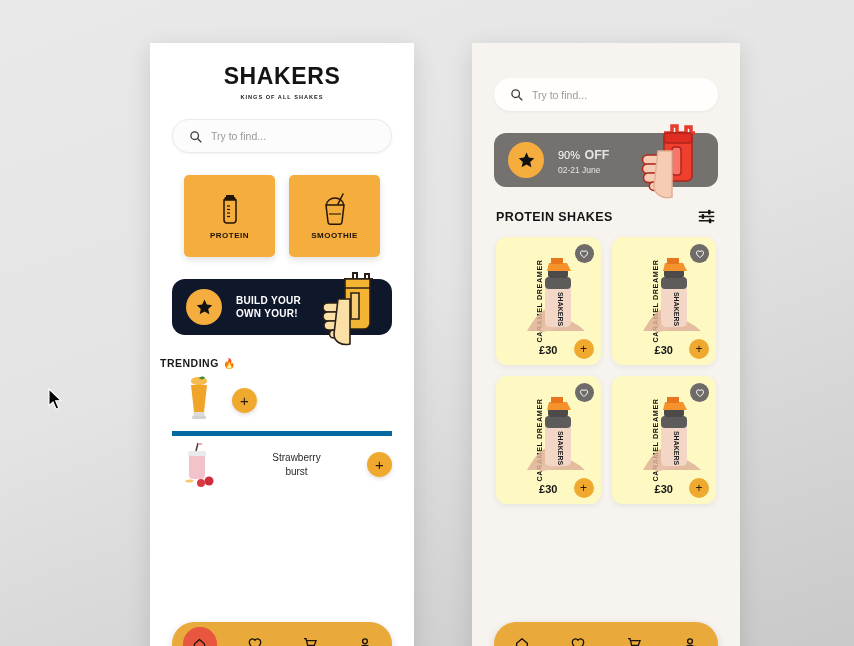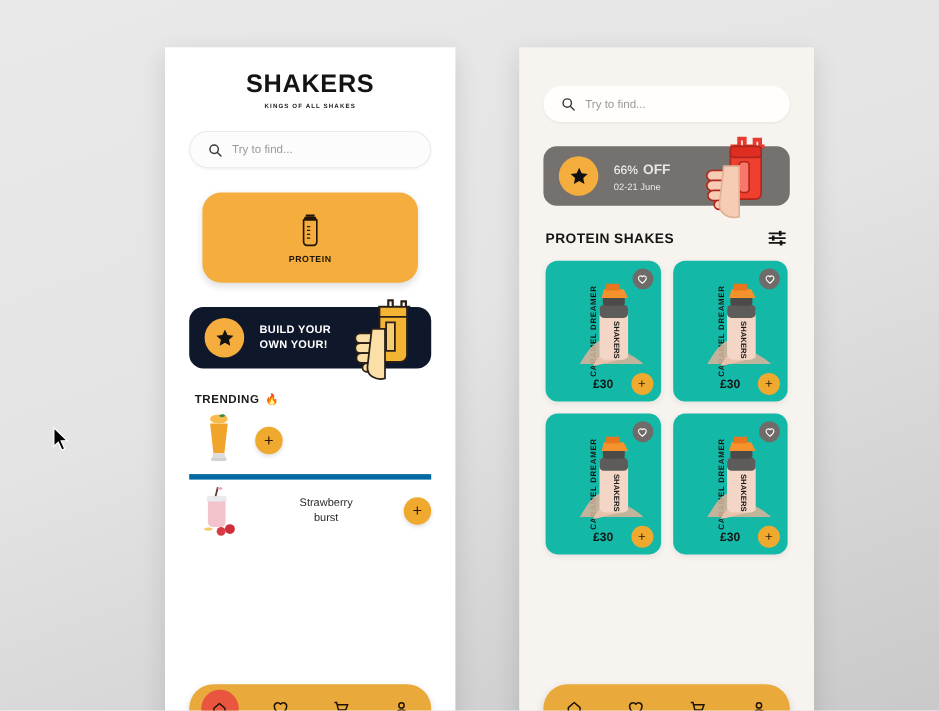--- a/index.html
+++ b/index.html
@@ -38,21 +38,21 @@
     margin: 19px 22px 0 22px;
     height: 34px; border-radius: 18px;
     background: #fcfcfc; border: 1px solid #eceaea;
     display: flex; align-items: center; gap: 9px; padding: 0 16px;
     box-shadow: 0 1px 3px rgba(0,0,0,0.05);
   }
   .search-ph { font-size: 10.5px; color: #9a9a9a; }
 
   .cats { display: flex; gap: 14px; margin: 22px 34px 0 34px; }
   .cat {
-    flex: 1; height: 82px; border-radius: 17px;
+    flex: 1; height: 82px; border-radius: 5px;
     background: #f5ad3d;
     display: flex; flex-direction: column; align-items: center;
     justify-content: center; gap: 5px;
     box-shadow: 0 3px 7px rgba(0,0,0,0.12);
   }
   .cat-label { font-size: 8px; font-weight: 700; letter-spacing: 0.5px; color: #1c1208; }
 
   .banner {
     position: relative;
     margin: 22px 22px 0 22px; height: 56px; border-radius: 13px;
@@ -65,21 +65,21 @@
     justify-content: center; flex: none;
   }
   .banner-text {
     font-size: 10px; font-weight: 700; color: #ffffff;
     line-height: 1.35; letter-spacing: 0.3px;
   }
   .banner-art { position: absolute; right: -2px; top: -16px; }
 
   .trending-head {
     display: flex; align-items: center; gap: 5px;
-    margin: 22px 22px 0 27px;
+    margin: 22px 22px 0 10px;
   }
   .trending-title { font-size: 10.5px; font-weight: 700; letter-spacing: 0.5px; color: #1a1a1a; }
 
   .trend-row {
     display: flex; align-items: center;
     margin: 0 22px; height: 62px; gap: 6px;
   }
   .trend-row + .trend-row { border-top: 5px solid #0369a1; }
   .trend-thumb { width: 54px; flex: none; display: flex; justify-content: center; }
   .trend-name {
@@ -131,21 +131,21 @@
     margin: 20px 24px 0 24px;
   }
   .sec-title { font-size: 12.5px; font-weight: 700; letter-spacing: 0.4px; color: #141414; }
 
   .grid {
     display: grid; grid-template-columns: 1fr 1fr;
     gap: 11px; margin: 11px 24px 0 24px;
   }
   .card {
     position: relative; height: 128px; border-radius: 11px;
-    background: #14b8a6; overflow: hidden;
+    background: #fef9c3; overflow: hidden;
     box-shadow: 0 2px 6px rgba(0,0,0,0.07);
   }
   .card-name {
     position: absolute; left: 2px; top: 50%;
     transform: translateY(-50%) rotate(-90deg);
     transform-origin: center;
     font-size: 7.2px; font-weight: 700; letter-spacing: 0.6px;
     color: #141414; white-space: nowrap;
   }
   .fav-btn {
@@ -201,20 +201,29 @@
       <svg width="26" height="34" viewBox="0 0 26 34" fill="none" stroke="#231607" stroke-width="1.5">
         <path d="M8 5h10l1.2 3H6.8z" fill="#231607" stroke="none"></path>
         <path d="M7 8h12v20a3 3 0 0 1-3 3h-6a3 3 0 0 1-3-3z"></path>
         <path d="M9 3h8v2H9z" fill="#231607" stroke="none"></path>
         <line x1="10" y1="14" x2="13" y2="14" stroke-width="1.2"></line>
         <line x1="10" y1="17.5" x2="13" y2="17.5" stroke-width="1.2"></line>
         <line x1="10" y1="21" x2="13" y2="21" stroke-width="1.2"></line>
         <line x1="10" y1="24.5" x2="13" y2="24.5" stroke-width="1.2"></line>
       </svg>
       <div class="cat-label">PROTEIN</div>
+    </div>
+    <div class="cat">
+      <svg width="30" height="34" viewBox="0 0 30 34" fill="none" stroke="#231607" stroke-width="1.5">
+        <path d="M6 13h18l-2 17a2.5 2.5 0 0 1-2.5 2.2h-9A2.5 2.5 0 0 1 8 30z"></path>
+        <path d="M6.5 13c0-4 4-7 8.5-7s8.5 3 8.5 7"></path>
+        <line x1="18" y1="12" x2="23" y2="2" stroke-linecap="round"></line>
+        <line x1="9" y1="22" x2="21" y2="22" stroke-width="1.1"></line>
+      </svg>
+      <div class="cat-label">SMOOTHIE</div>
     </div>
   </div>
 
   <div class="banner">
     <div class="star-badge">
       <svg width="19" height="19" viewBox="0 0 24 24" fill="#111">
         <path d="M12 2l2.9 6.3 6.9.8-5.1 4.7 1.4 6.8L12 17.2 5.9 20.6l1.4-6.8L2.2 9.1l6.9-.8z"></path>
       </svg>
     </div>
     <div class="banner-text">
@@ -313,21 +322,21 @@
   </div>
 
   <div class="r-banner">
     <div class="star-badge">
       <svg width="19" height="19" viewBox="0 0 24 24" fill="#111">
         <path d="M12 2l2.9 6.3 6.9.8-5.1 4.7 1.4 6.8L12 17.2 5.9 20.6l1.4-6.8L2.2 9.1l6.9-.8z"></path>
       </svg>
     </div>
     <div>
       <div>
-        <span class="promo-pct">66%</span>
+        <span class="promo-pct">90%</span>
         <span class="promo-off">OFF</span>
       </div>
       <div class="promo-dates">02-21 June</div>
     </div>
     <svg class="banner-art" width="84" height="88" viewBox="0 0 84 88" style="top:-22px;right:0">
       <g stroke="#b0261c" stroke-width="1.5">
         <path d="M30 22h8v-7h5v7h9v-6h5v6h4" fill="none" stroke="#e63b2e" stroke-width="3.5"></path>
         <rect x="30" y="22" width="28" height="48" rx="5" fill="#ef3f2f"></rect>
         <rect x="30" y="22" width="28" height="10" rx="3" fill="#e02d22"></rect>
         <rect x="38" y="36" width="9" height="28" rx="3" fill="#f8776a"></rect>

